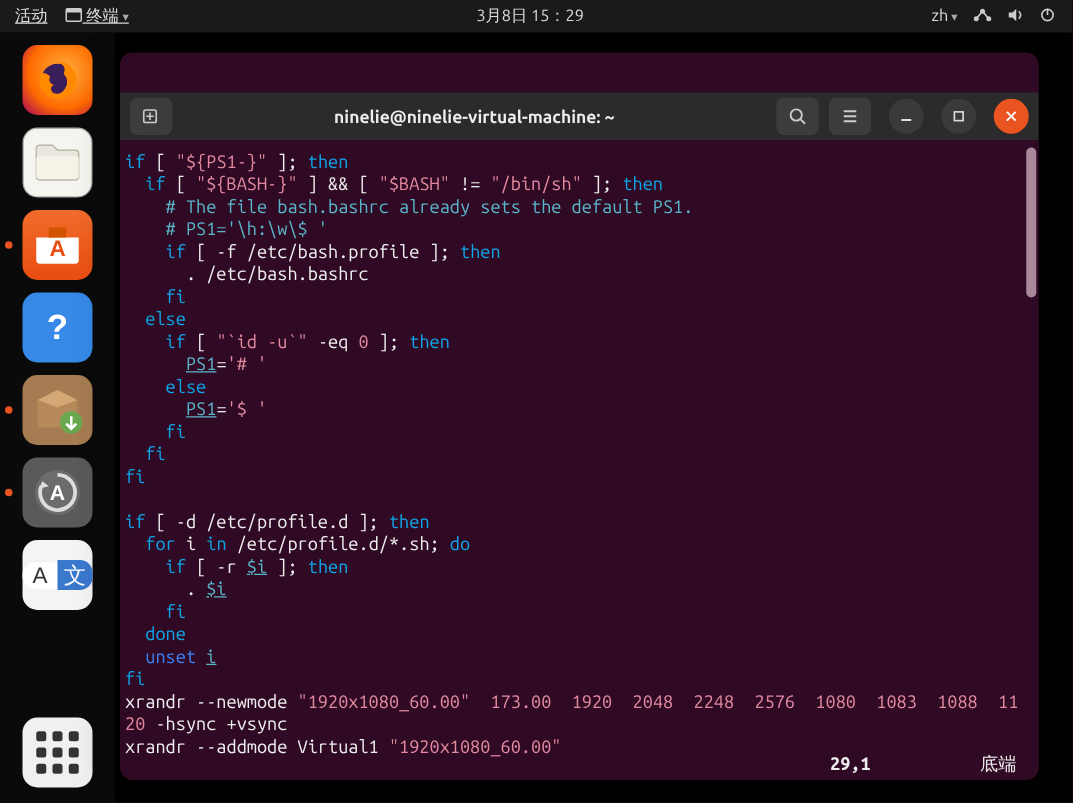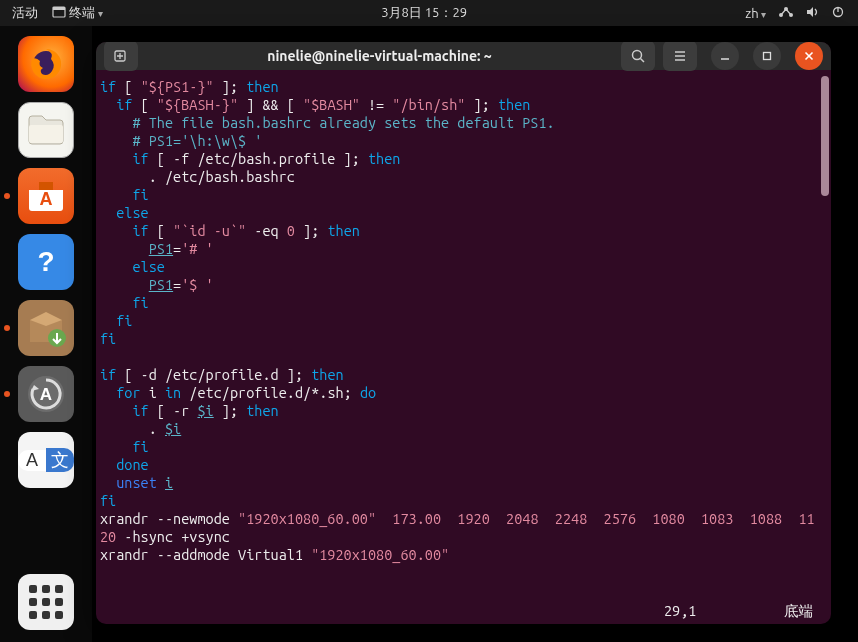--- a/index.html
+++ b/index.html
@@ -1,20 +1,20 @@
 <!DOCTYPE html>
 <html><head>
 <meta charset="utf-8">
 <style>
 * { margin:0; padding:0; box-sizing:border-box; }
 body { width:858px; height:642px; background:#000; font-family:"Ubuntu Mono","DejaVu Sans Mono",monospace; overflow:hidden; }
 
 
 .topbar { height:26px; background:#1a1a1a; color:#ddd; display:flex; align-items:center; font-size:13px; font-family:"Ubuntu",sans-serif; }
-.topbar .left { display:flex; align-items:center; gap:14px; padding-left:12px; }
+.topbar .left { display:flex; align-items:center; gap:14px; padding-left:12px;text-decoration:underline; }
 .topbar .center { flex:1; text-align:center; }
 .topbar .right { display:flex; align-items:flex-start; gap:12px; padding-right:14px; }
 .topbar .dropdown::after { content:" ▾"; font-size:10px; color:#aaa; }
 .topbar svg { fill:#ccc; }
 
 
 .dock { position:absolute; left:0; top:26px; bottom:0; width:92px; background:rgba(20,20,20,0.5); display:flex; flex-direction:column; align-items:center; padding-top:10px; gap:10px; }
 .dock-icon { width:56px; height:56px; border-radius:12px; display:flex; align-items:center; justify-content:center; position:relative; font-size:28px; }
 .dock-icon.firefox { background:radial-gradient(circle at 60% 40%,#ffb13d,#ff6a00 60%,#a3005f); }
 .dock-icon.files { background:#f5f5f0; border:1px solid #aaa; }
@@ -26,42 +26,42 @@
 .dock-icon.input .ha { flex:1; background:#fff; display:flex; align-items:center; justify-content:center; font-size:18px; color:#333; font-family:sans-serif; border-radius:10px 0 0 10px; }
 .dock-icon.input .hb { flex:1; background:#3a78ce; display:flex; align-items:center; justify-content:center; font-size:18px; color:#fff; border-radius:0 10px 10px 0; }
 .dock-icon.apps { background:#f0f0f0; }
 .dock-apps-grid { display:grid; grid-template-columns:repeat(3,8px); grid-template-rows:repeat(3,8px); gap:5px; }
 .dock-apps-grid span { background:#333; border-radius:2px; }
 .dock-indicator { position:absolute; left:-14px; top:50%; transform:translateY(-50%); width:6px; height:6px; background:#e95420; border-radius:50%; }
 .dock-spacer { flex:1; }
 
 
 .window { position:absolute; left:96px; top:42px; right:27px; bottom:18px; background:#300a24; border-radius:10px; overflow:hidden; display:flex; flex-direction:column; box-shadow:0 8px 30px rgba(0,0,0,0.6); }
-.titlebar { height:28px; background:#2b2b2b; display:flex; align-items:center; padding:0 8px; gap:8px; }
+.titlebar { height:38px; background:#2b2b2b; display:flex; align-items:center; padding:0 8px; gap:8px;margin-top:32px; }
 .tb-btn { width:34px; height:30px; border-radius:6px; background:#3c3c3c; display:flex; align-items:center; justify-content:center; color:#ddd; }
 .tb-title { flex:1; text-align:center; color:#eee; font-family:"Ubuntu",sans-serif; font-size:14px; font-weight:600; }
 .tb-winctrl { width:28px; height:28px; border-radius:50%; display:flex; align-items:center; justify-content:center; color:#eee; margin-left:6px; }
 .tb-winctrl.min,.tb-winctrl.max { background:#3a3a3a; }
 .tb-winctrl.close { background:#e95420; }
 
 .term { flex:1; padding:8px 0 8px 4px; font-size:14.5px; line-height:18px; color:#eee; position:relative; overflow:hidden; }
 .term pre { font-family:inherit; white-space:pre; }
 .term .scrollbar { position:absolute; right:2px; top:6px; width:8px; height:120px; background:#aa8899; border-radius:4px; }
 
 
 .kw { color:#0ea5e9; }       
 .str { color:#e38aa0; }      
 .cmt { color:#5bb5c9; }      
 .id  { color:#5bb5c9;text-decoration:underline; }      
 .num { color:#e38aa0; }
 .cmd { color:#3b82f6; }      
 
 .statusline { position:absolute; bottom:4px; left:0; right:0; display:flex; padding:0 18px 0 0; color:#eee; font-size:14.5px; }
 .statusline .sl-left { flex:1; }
-.statusline .sl-pos { width:120px; }
+.statusline .sl-pos { width:120px;font-weight:bold; }
 .statusline .sl-right { }
 
 </style>
 </head>
 <body>
 
 <div class="topbar">
   <div class="left">
     <span>活动</span>
     <span class="dropdown">

